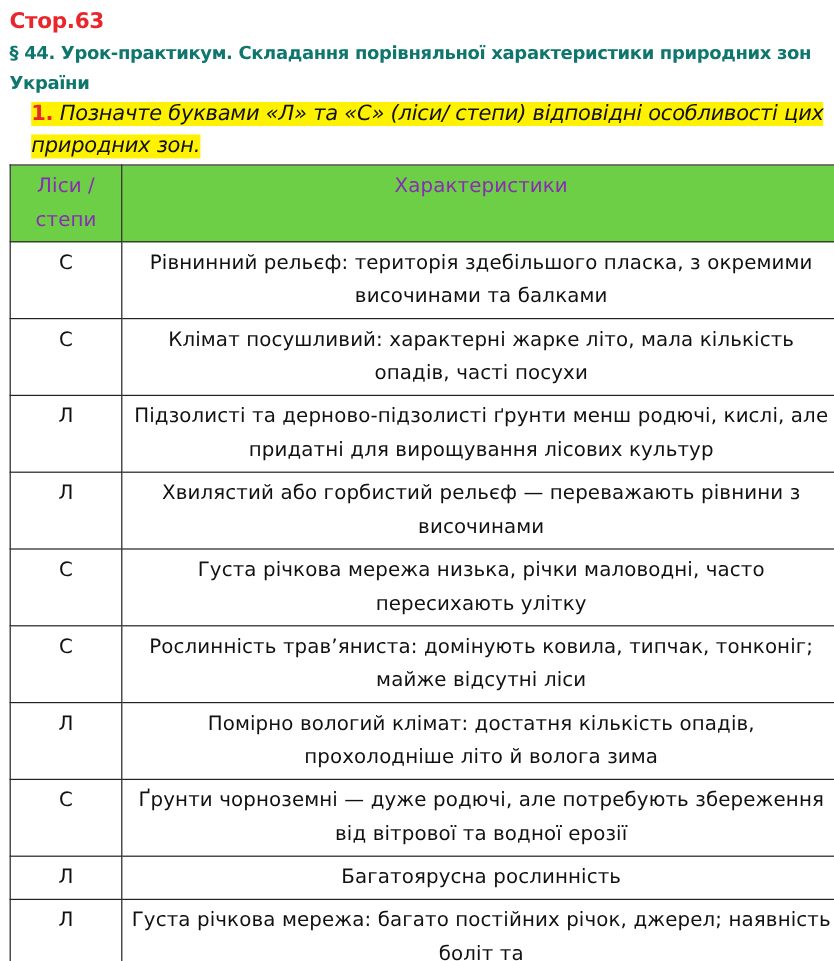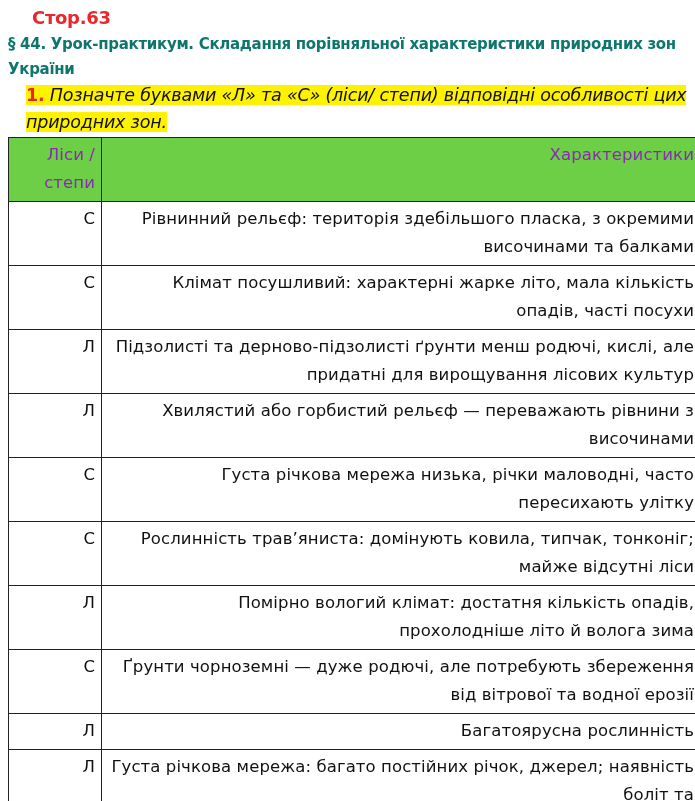--- a/index.html
+++ b/index.html
@@ -4,21 +4,20 @@
   <style>
     html, body { margin: 0; padding: 0; background: #ffffff; }
     body {
       width: 695px; height: 801px; overflow: hidden; position: relative;
       font-family: "DejaVu Sans", sans-serif;
     }
     .page-ref {
       position: absolute; left: 8px; top: 6px;
       color: #e8262b; font-weight: bold; font-size: 18px; line-height: 24px;
       letter-spacing: -0.3px;
-      margin-left: 24px;
     }
     .section-title {
       position: absolute; left: 8px; top: 32px; width: 680px;
       color: #0f766e; font-weight: bold; font-size: 15px; line-height: 25px;
       letter-spacing: -0.3px;
     }
     .task {
       position: absolute; left: 8px; top: 82px; width: 685px;
       font-size: 17.5px; line-height: 27px; font-style: italic; color: #111;
       letter-spacing: -0.2px;
@@ -26,21 +25,21 @@
     .task .hl { background: #fff200; box-decoration-break: clone; margin-left: 18px; -webkit-box-decoration-break: clone; }
     .task .num { color: #e8262b; font-weight: bold; font-style: normal; }
     table.grid {
       position: absolute; left: 8px; top: 137px; width: 692px;
       border-collapse: collapse; table-layout: fixed;
       font-size: 16.5px; color: #111;
     }
     table.grid col.c1 { width: 93px; }
     table.grid col.c2 { width: 599px; }
     table.grid th, table.grid td {
-      border: 1.3px solid #222; vertical-align: top; text-align: right;
+      border: 1.3px solid #222; vertical-align: top; text-align: center;
       padding: 3px 6px 4px 6px; line-height: 28px; font-weight: normal;
       letter-spacing: 0.1px;
     }
     table.grid thead th {
       background: #6ccf45; color: #8a2bb3; height: 52px;
     }
     table.grid tbody td { background: #ffffff; height: 54px; }
     table.grid tbody tr.single td { height: 27px; }
   </style>
 </head>

